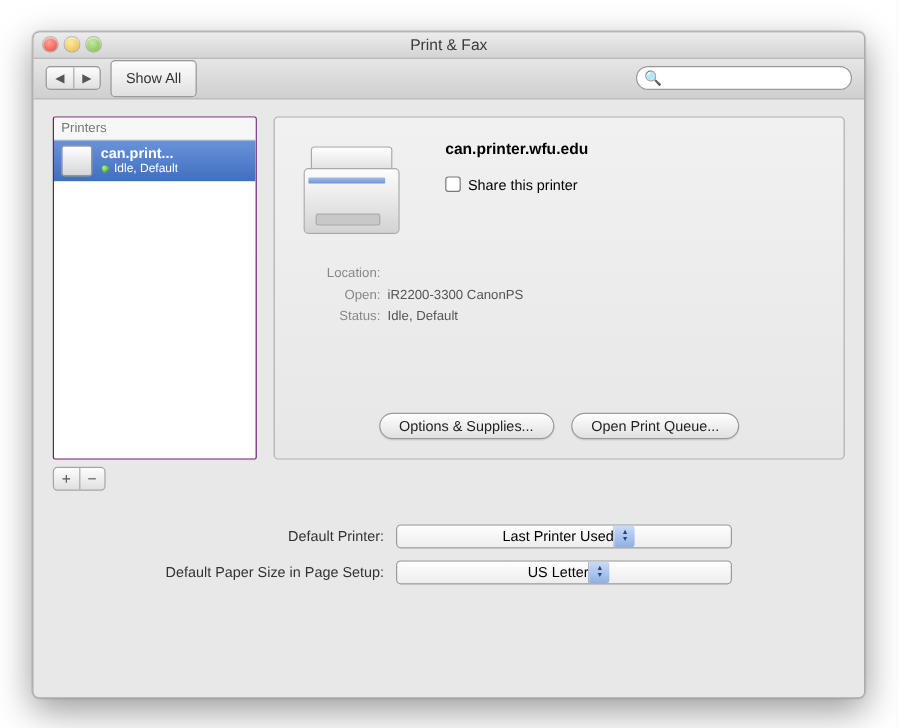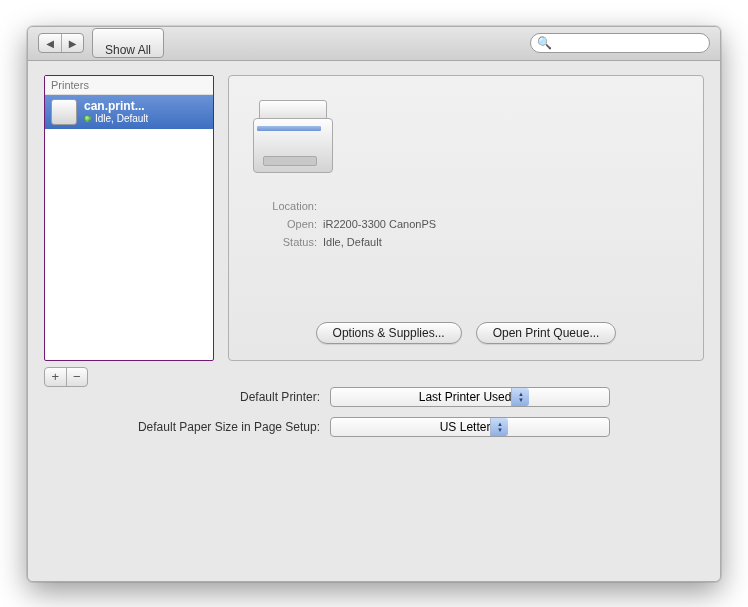--- a/index.html
+++ b/index.html
@@ -75,27 +75,27 @@
     display: flex;
     align-items: center;
     justify-content: center;
     border: none;
     background: transparent;
     color: #555;
     font-size: 10px;
   }
   .nav-btn + .nav-btn { border-left: 1px solid #aaa; }
   .aqua-btn {
-    height: 20px;
+    height: 31px;
     background: linear-gradient(#fdfdfd, #e0e0e0);
     border: 1px solid #999;
     border-radius: 4px;
     color: #333;
     font-size: 12px;
-    padding: 14px 12px;
+    padding: 4px 12px;
     box-shadow: 0 1px 0 rgba(255,255,255,0.6) inset;
   }
   .search {
     margin-left: auto;
     width: 180px;
     height: 20px;
     border: 1px solid #999;
     border-radius: 10px;
     background: #fff;
     display: flex;
@@ -266,20 +266,21 @@
     height: 22px;
     padding: 0 16px;
     background: linear-gradient(#fefefe, #e1e1e1);
     border: 1px solid #999;
     border-radius: 11px;
     font-size: 12px;
     color: #222;
     box-shadow: 0 1px 0 rgba(255,255,255,0.7) inset, 0 1px 1px rgba(0,0,0,0.1);
   }
   .defaults {
+    margin-top: 28px;
     display: grid;
     grid-template-columns: auto 280px;
     row-gap: 10px;
     column-gap: 10px;
     align-items: center;
     justify-content: center;
   }
   .def-label {
     text-align: right;
     font-size: 12px;
@@ -349,20 +350,28 @@
     font-weight: bold;
     display: flex;
     align-items: center;
     justify-content: center;
   }
 </style>
 </head>
 <body>
 
 <div class="window">
+  <div class="titlebar">
+    <div class="traffic">
+      <span class="tl-close"></span>
+      <span class="tl-min"></span>
+      <span class="tl-zoom"></span>
+    </div>
+    <div class="title">Print &amp; Fax</div>
+  </div>
 
   <div class="toolbar">
     <div class="nav-group">
       <button class="nav-btn">◀</button>
       <button class="nav-btn">▶</button>
     </div>
     <button class="aqua-btn">Show All</button>
     <div class="search">
       <span style="color:#888;font-size:12px;">🔍</span>
       <input type="text" placeholder="" style="">
@@ -392,20 +401,27 @@
       </div>
 
       <div class="detail-panel">
         <div class="detail-top">
           <div class="big-printer">
             <div class="bp-top"></div>
             <div class="bp-body"></div>
             <div class="bp-panel"></div>
             <div class="bp-tray"></div>
           </div>
+          <div style="flex:1">
+            <div class="detail-title">can.printer.wfu.edu</div>
+            <div class="share-row">
+              <input type="checkbox" style="">
+              <span>Share this printer</span>
+            </div>
+          </div>
         </div>
         <div class="info-grid">
           <div class="info-label">Location:</div>
           <div class="info-value"></div>
           <div class="info-label">Open:</div>
           <div class="info-value">iR2200-3300 CanonPS</div>
           <div class="info-label">Status:</div>
           <div class="info-value">Idle, Default</div>
         </div>
         <div class="detail-buttons">

